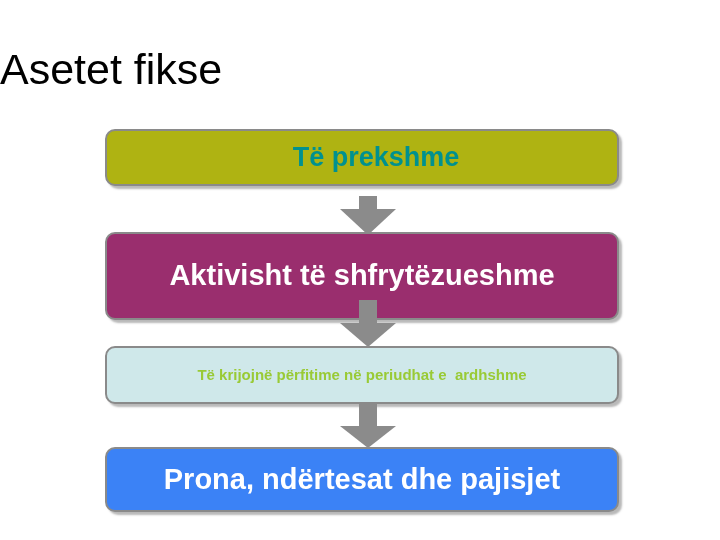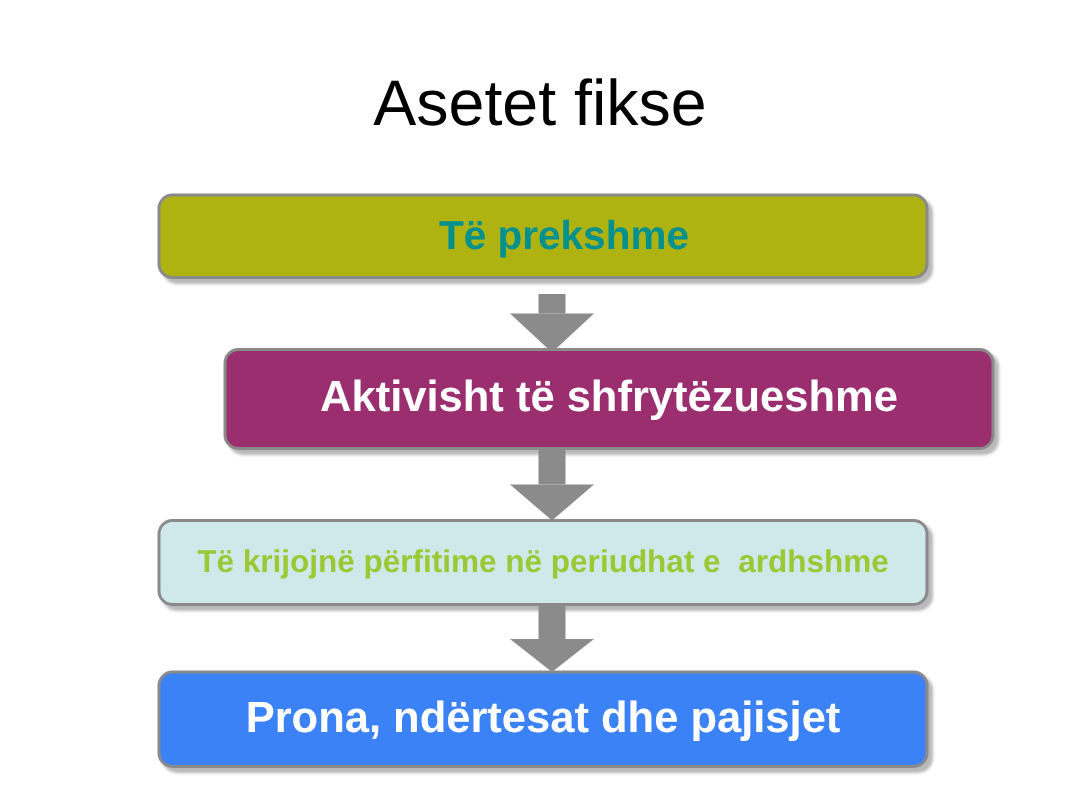--- a/index.html
+++ b/index.html
@@ -13,21 +13,20 @@
     height: 540px;
     background: #ffffff;
     font-family: "Liberation Sans", sans-serif;
     overflow: hidden;
   }
   .slide-title {
     position: absolute;
     left: 0;
     right: 0;
     top: 45px;
-    text-align: center;
     font-size: 43px;
     font-weight: 400;
     color: #000000;
     letter-spacing: 0px;
   }
   .flow-box {
     position: absolute;
     left: 105px;
     width: 514px;
     box-sizing: border-box;
@@ -39,24 +38,24 @@
     justify-content: center;
     text-align: center;
   }
   .flow-box .box-label {
     font-weight: 700;
     white-space: pre-wrap;
     line-height: 1.1;
   }
   .box-1 { top: 129px; height: 57px; }
   .box-1 .box-label { font-size: 27px; padding-left: 28px; }
-  .box-2 { top: 232px; height: 68px; margin-left: 44px; }
+  .box-2 { top: 232px; height: 88px; }
   .box-2 .box-label { font-size: 29px; }
   .box-3 { top: 346px; height: 58px; }
-  .box-3 .box-label { font-size: 21px; text-align: right; }
+  .box-3 .box-label { font-size: 15px; text-align: right; }
   .box-4 { top: 447px; height: 65px; }
   .box-4 .box-label { font-size: 29px; }
 
   .down-arrow {
     position: absolute;
     left: 340px;
     width: 56px;
   }
   .arrow-1 { top: 196px; }
   .arrow-2 { top: 300px; }

